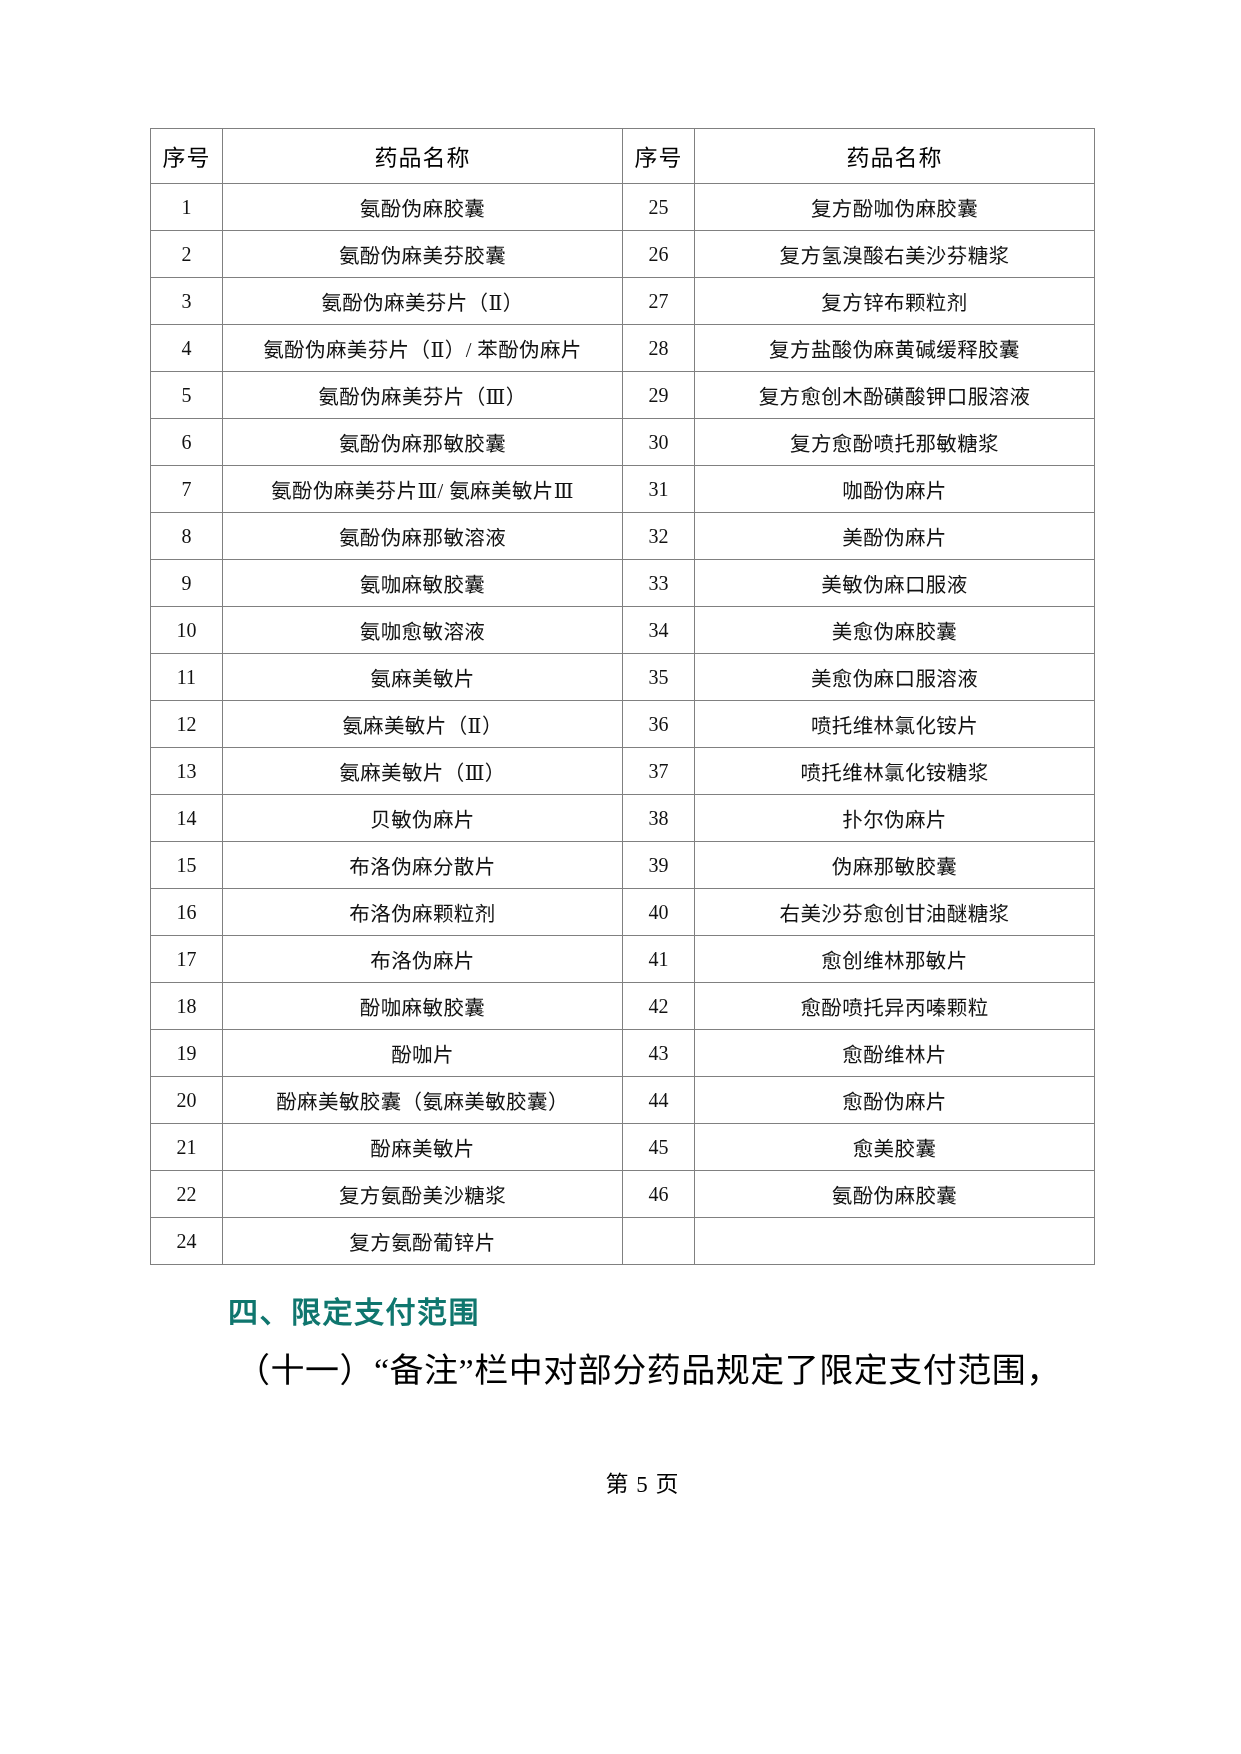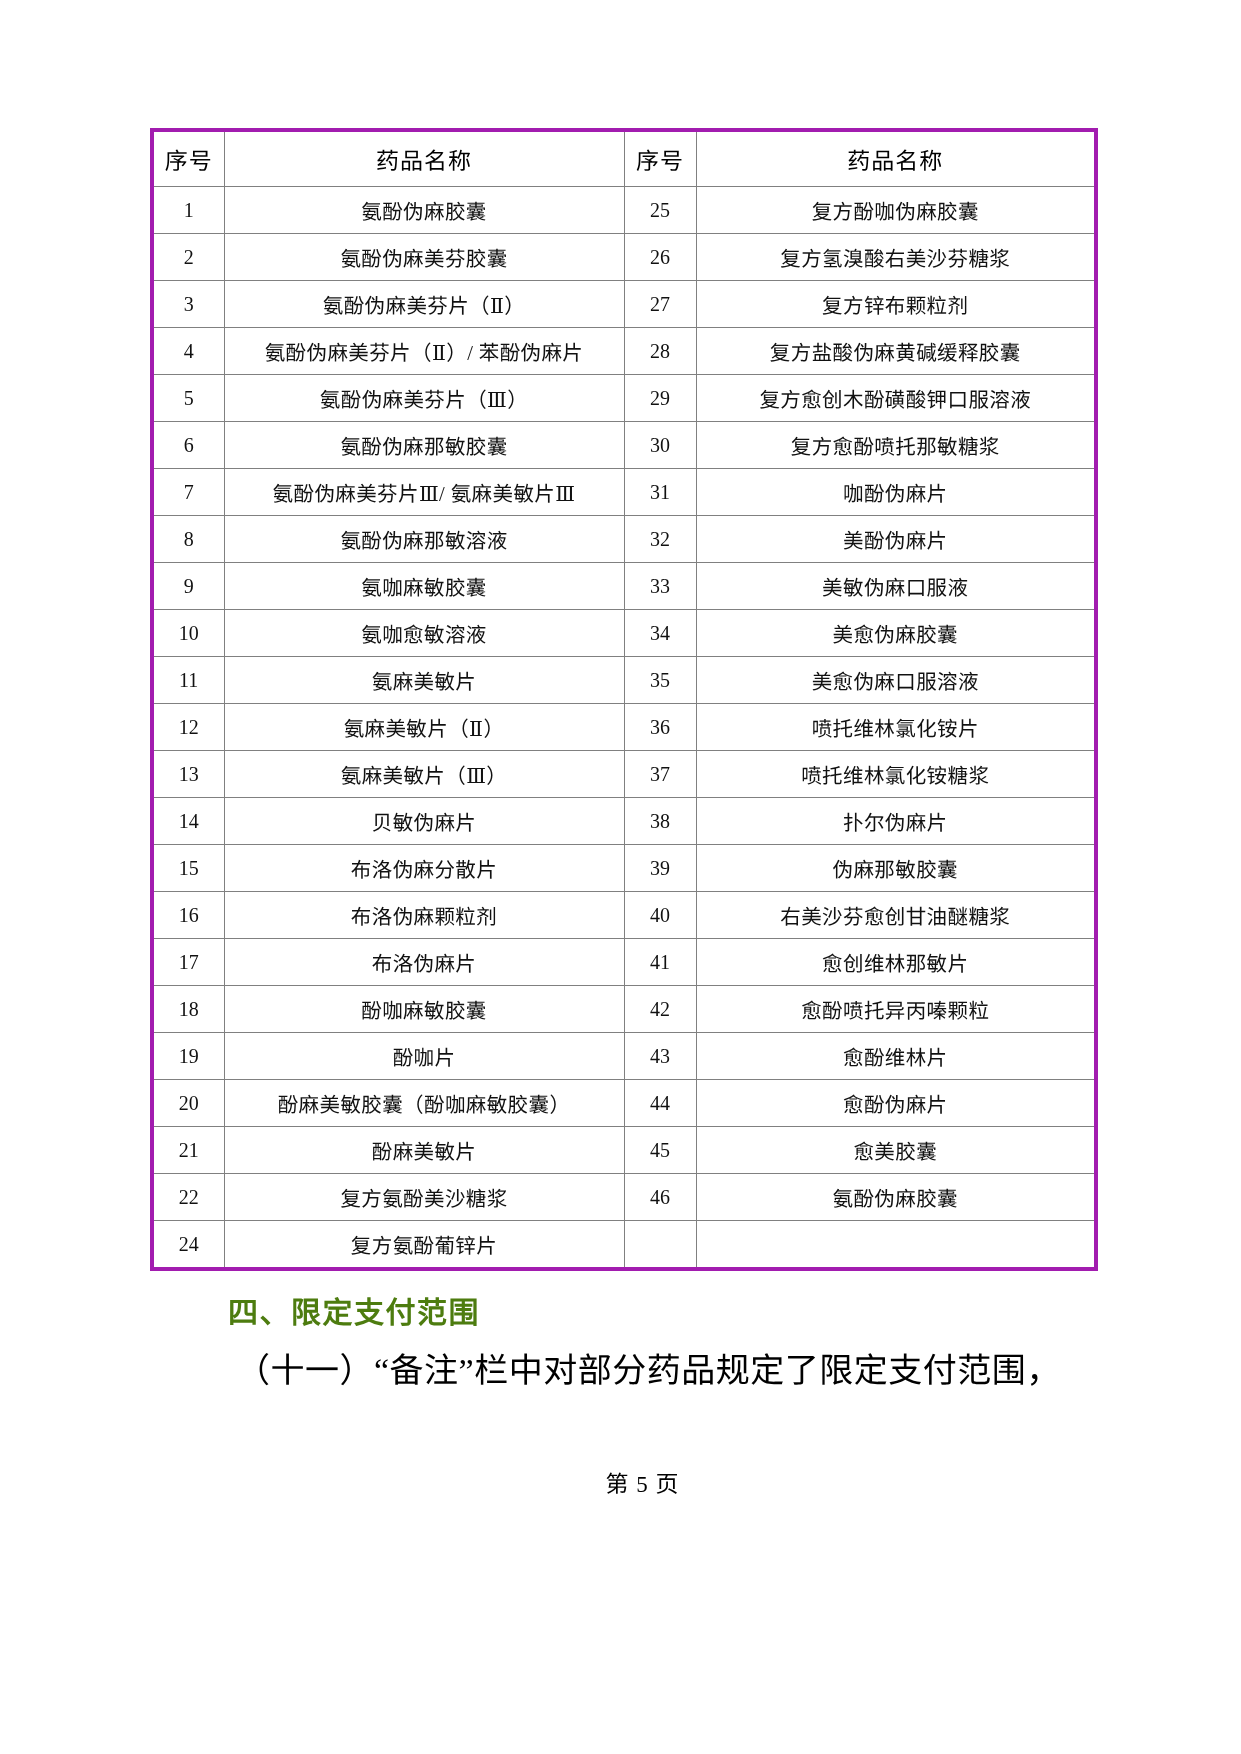--- a/index.html
+++ b/index.html
@@ -41,21 +41,21 @@
   table.drug-table td,
   table.drug-table th {
     border: 1px solid #808080;
     padding: 0;
     margin: 0;
     vertical-align: middle;
     font-weight: normal;
   }
   
   table.drug-table {
-    border: 4px solid #a21caf;
+    border: 1px solid #a21caf;
   }
 
   col.c-idx  { width: 72px; }
   col.c-name { width: 400px; }
 
   .hdr-cell {
     height: 54px;
     text-align: center;
     font-family: "DejaVu Sans", "Liberation Sans", sans-serif;
     font-weight: bold;
@@ -84,21 +84,21 @@
 
   
   .section-heading {
     position: absolute;
     left: 228px;
     top: 1288px;
     font-family: Liberation Mono, monospace;
     font-weight: bold;
     font-size: 30px;
     letter-spacing: 1.5px;
-    color: #4d7c0f;
+    color: #0f766e;
     white-space: nowrap;
   }
   .body-paragraph {
     position: absolute;
     left: 236px;
     top: 1348px;
     width: 780px;
     font-family: "Liberation Serif", "DejaVu Serif", serif;
     font-size: 34px;
     letter-spacing: 0.5px;
@@ -250,21 +250,21 @@
             <td class="name-cell">愈酚喷托异丙嗪颗粒</td>
           </tr>
           <tr>
             <td class="idx-cell">19</td>
             <td class="name-cell">酚咖片</td>
             <td class="idx-cell">43</td>
             <td class="name-cell">愈酚维林片</td>
           </tr>
           <tr>
             <td class="idx-cell">20</td>
-            <td class="name-cell">酚麻美敏胶囊（酚咖麻敏胶囊）</td>
+            <td class="name-cell">酚麻美敏胶囊（氨麻美敏胶囊）</td>
             <td class="idx-cell">44</td>
             <td class="name-cell">愈酚伪麻片</td>
           </tr>
           <tr>
             <td class="idx-cell">21</td>
             <td class="name-cell">酚麻美敏片</td>
             <td class="idx-cell">45</td>
             <td class="name-cell">愈美胶囊</td>
           </tr>
           <tr>

